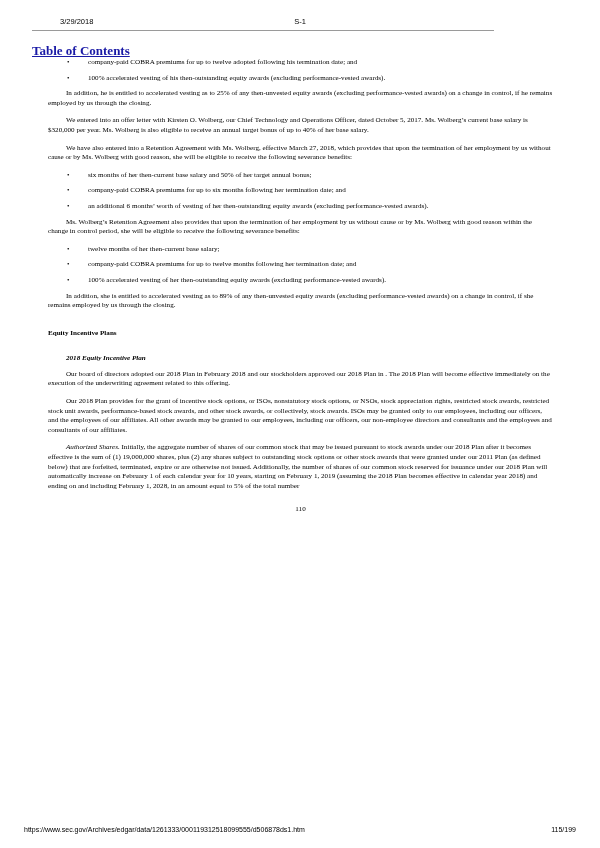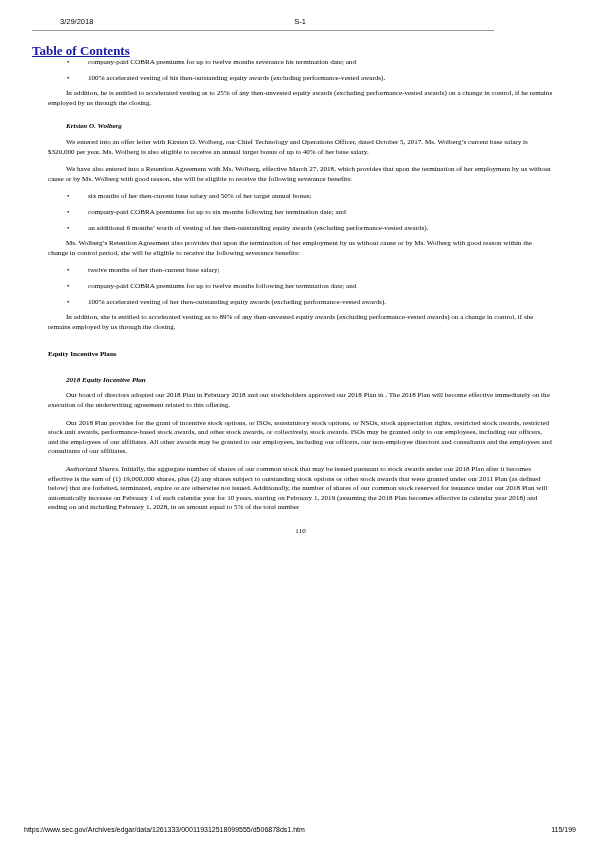--- a/index.html
+++ b/index.html
@@ -27,25 +27,24 @@
 
 <div class="hdr">
   <span class="date">3/29/2018</span>
   <span class="title">S-1</span>
 </div>
 <div class="rule"></div>
 
 <a class="toc">Table of Contents</a>
 
 <div class="content">
-  <div class="bullet"><span class="dot">•</span><span>company-paid COBRA premiums for up to twelve months severance his termination date; and</span></div>
+  <div class="bullet"><span class="dot">•</span><span>company-paid COBRA premiums for up to twelve adopted following his termination date; and</span></div>
   <div class="bullet"><span class="dot">•</span><span>100% accelerated vesting of his then-outstanding equity awards (excluding performance-vested awards).</span></div>
   <p>In addition, he is entitled to accelerated vesting as to 25% of any then-unvested equity awards (excluding performance-vested awards) on a change in control, if he remains employed by us through the closing.</p>
 
-  <div class="subhead">Kristen O. Wolberg</div>
   <p>We entered into an offer letter with Kirsten O. Wolberg, our Chief Technology and Operations Officer, dated October 5, 2017. Ms. Wolberg’s current base salary is $320,000 per year. Ms. Wolberg is also eligible to receive an annual target bonus of up to 40% of her base salary.</p>
   <p>We have also entered into a Retention Agreement with Ms. Wolberg, effective March 27, 2018, which provides that upon the termination of her employment by us without cause or by Ms. Wolberg with good reason, she will be eligible to receive the following severance benefits:</p>
   <div class="bullet"><span class="dot">•</span><span>six months of her then-current base salary and 50% of her target annual bonus;</span></div>
   <div class="bullet"><span class="dot">•</span><span>company-paid COBRA premiums for up to six months following her termination date; and</span></div>
   <div class="bullet"><span class="dot">•</span><span>an additional 6 months’ worth of vesting of her then-outstanding equity awards (excluding performance-vested awards).</span></div>
 
   <p class="gap">Ms. Wolberg’s Retention Agreement also provides that upon the termination of her employment by us without cause or by Ms. Wolberg with good reason within the change in control period, she will be eligible to receive the following severance benefits:</p>
   <div class="bullet"><span class="dot">•</span><span>twelve months of her then-current base salary;</span></div>
   <div class="bullet"><span class="dot">•</span><span>company-paid COBRA premiums for up to twelve months following her termination date; and</span></div>
   <div class="bullet"><span class="dot">•</span><span>100% accelerated vesting of her then-outstanding equity awards (excluding performance-vested awards).</span></div>

